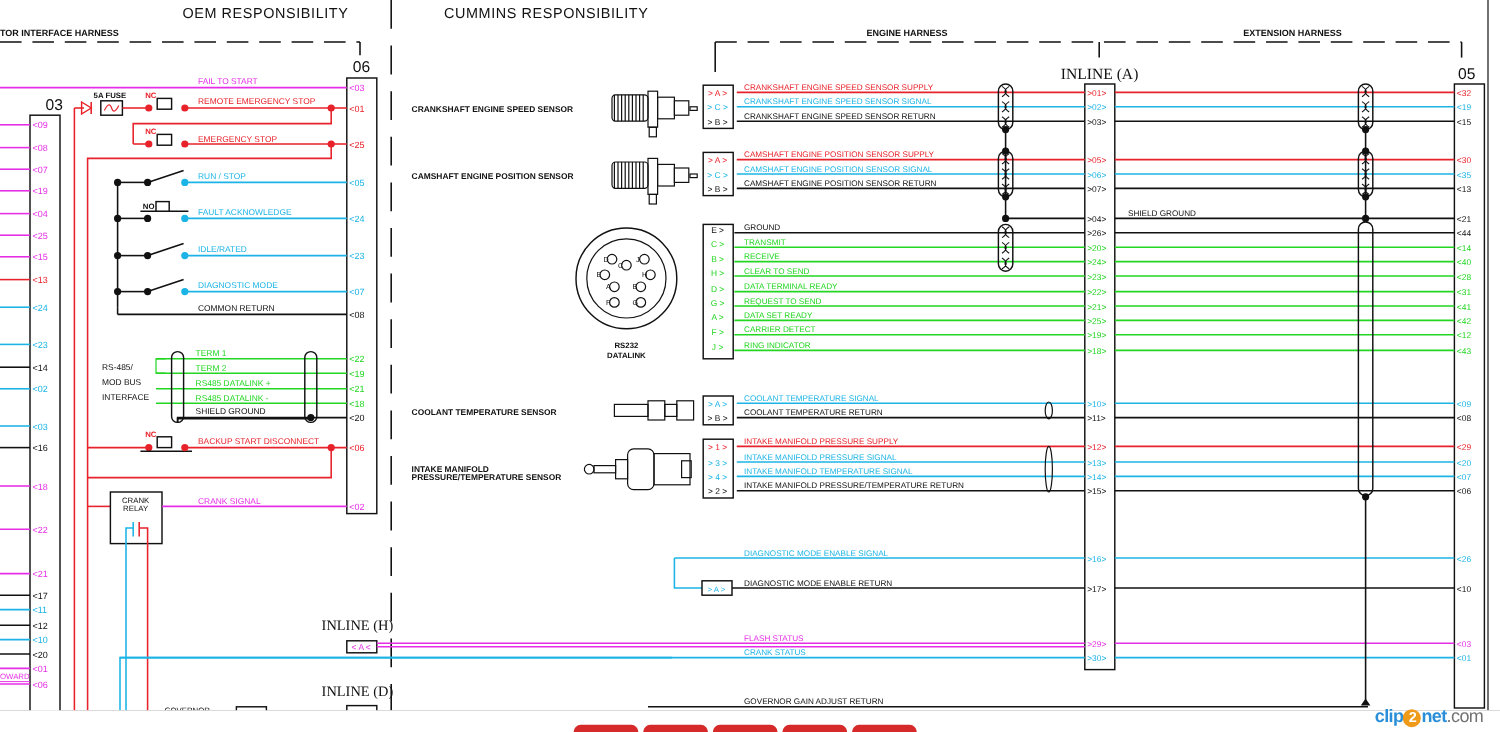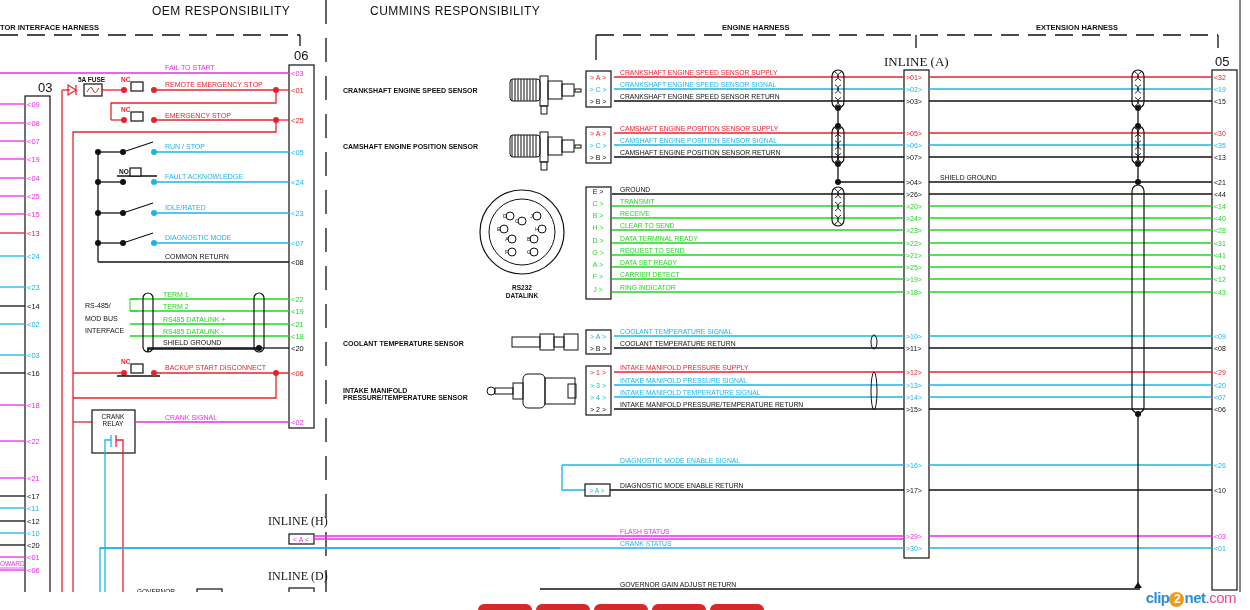--- a/index.html
+++ b/index.html
@@ -5,21 +5,21 @@
   html,body{margin:0;padding:0;background:#fff;}
   body{width:1250px;height:610px;overflow:hidden;position:relative;font-family:"Liberation Sans",sans-serif;}
   #canvas{position:absolute;left:0;top:0;width:1250px;height:592px;overflow:hidden;background:#fff;border-bottom:1px solid #666;}
   svg text{font-family:"Liberation Sans",sans-serif;}
   .serif{font-family:"Liberation Serif",serif !important;}
   #bottom-bar{position:absolute;left:0;top:592px;width:1250px;height:18px;background:#fff;}
   .nav-btn{position:absolute;top:12px;width:54px;height:12px;background:#d62a2a;border-radius:6px 6px 0 0;cursor:pointer;}
   #logo{position:absolute;right:14px;top:-3px;font-size:15px;font-weight:bold;letter-spacing:-0.5px;}
   #logo .c1{color:#2a8fd8;}
   #logo .c2{display:inline-block;background:#f09a1a;color:#fff;border-radius:50%;width:15px;height:15px;line-height:15px;text-align:center;font-size:12px;}
-  #logo .c3{color:#ec4899;font-weight:normal;}
+  #logo .c3{color:#737373;font-weight:normal;}
 </style>
 </head>
 <body>
 
 <div id="canvas">
   <svg id="diag" width="1250" height="592" xmlns="http://www.w3.org/2000/svg">
       <text x="0" y="30" fill="#111111" font-size="7.5" font-weight="bold" text-anchor="start">TOR INTERFACE HARNESS</text>
       <text x="152" y="15" fill="#111111" font-size="12" font-weight="normal" text-anchor="start" letter-spacing="0.5">OEM RESPONSIBILITY</text>
       <text x="370" y="15" fill="#111111" font-size="12" font-weight="normal" text-anchor="start" letter-spacing="0.5">CUMMINS RESPONSIBILITY</text>
       <text x="722" y="30" fill="#111111" font-size="7.5" font-weight="bold" text-anchor="start">ENGINE HARNESS</text>

